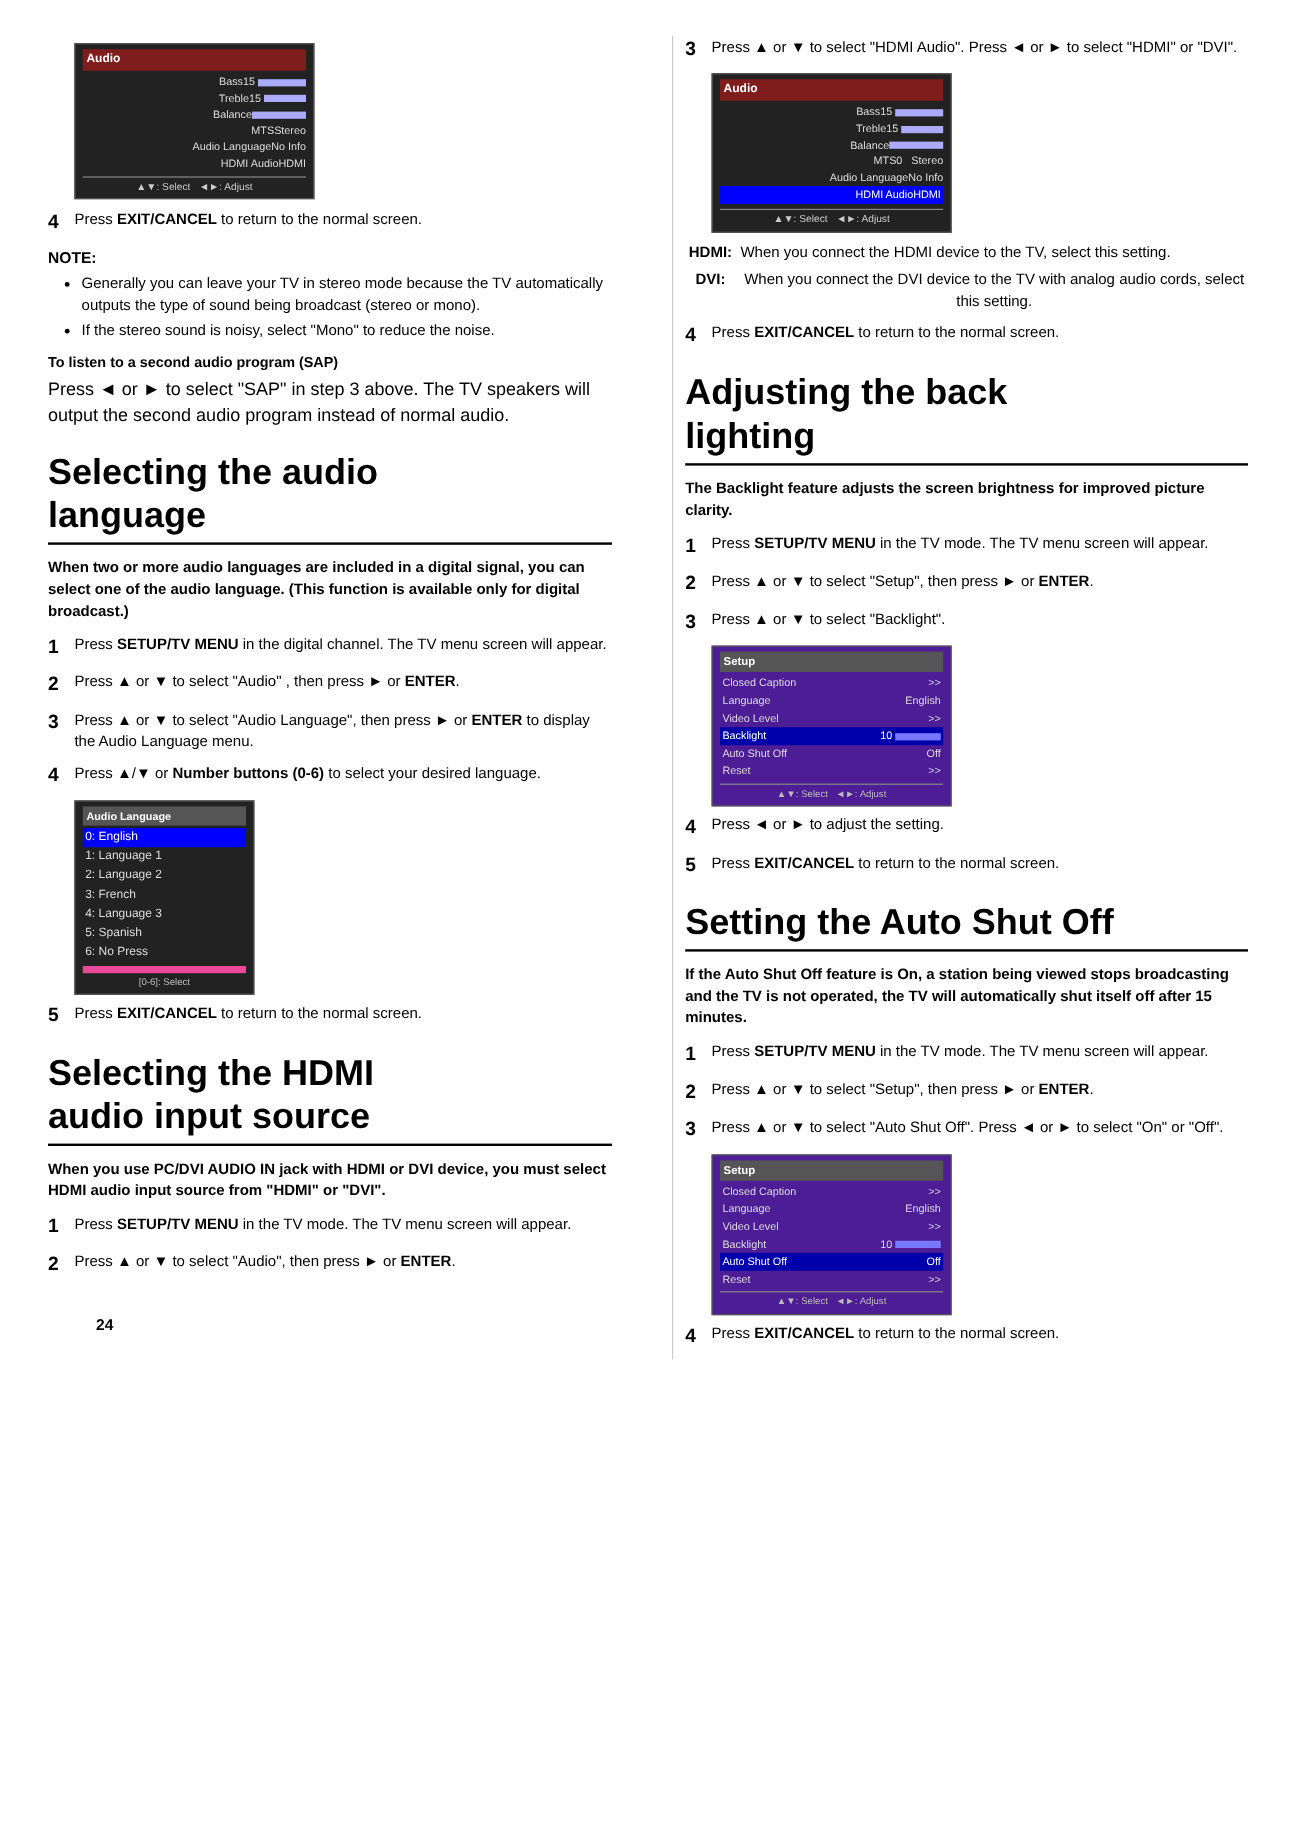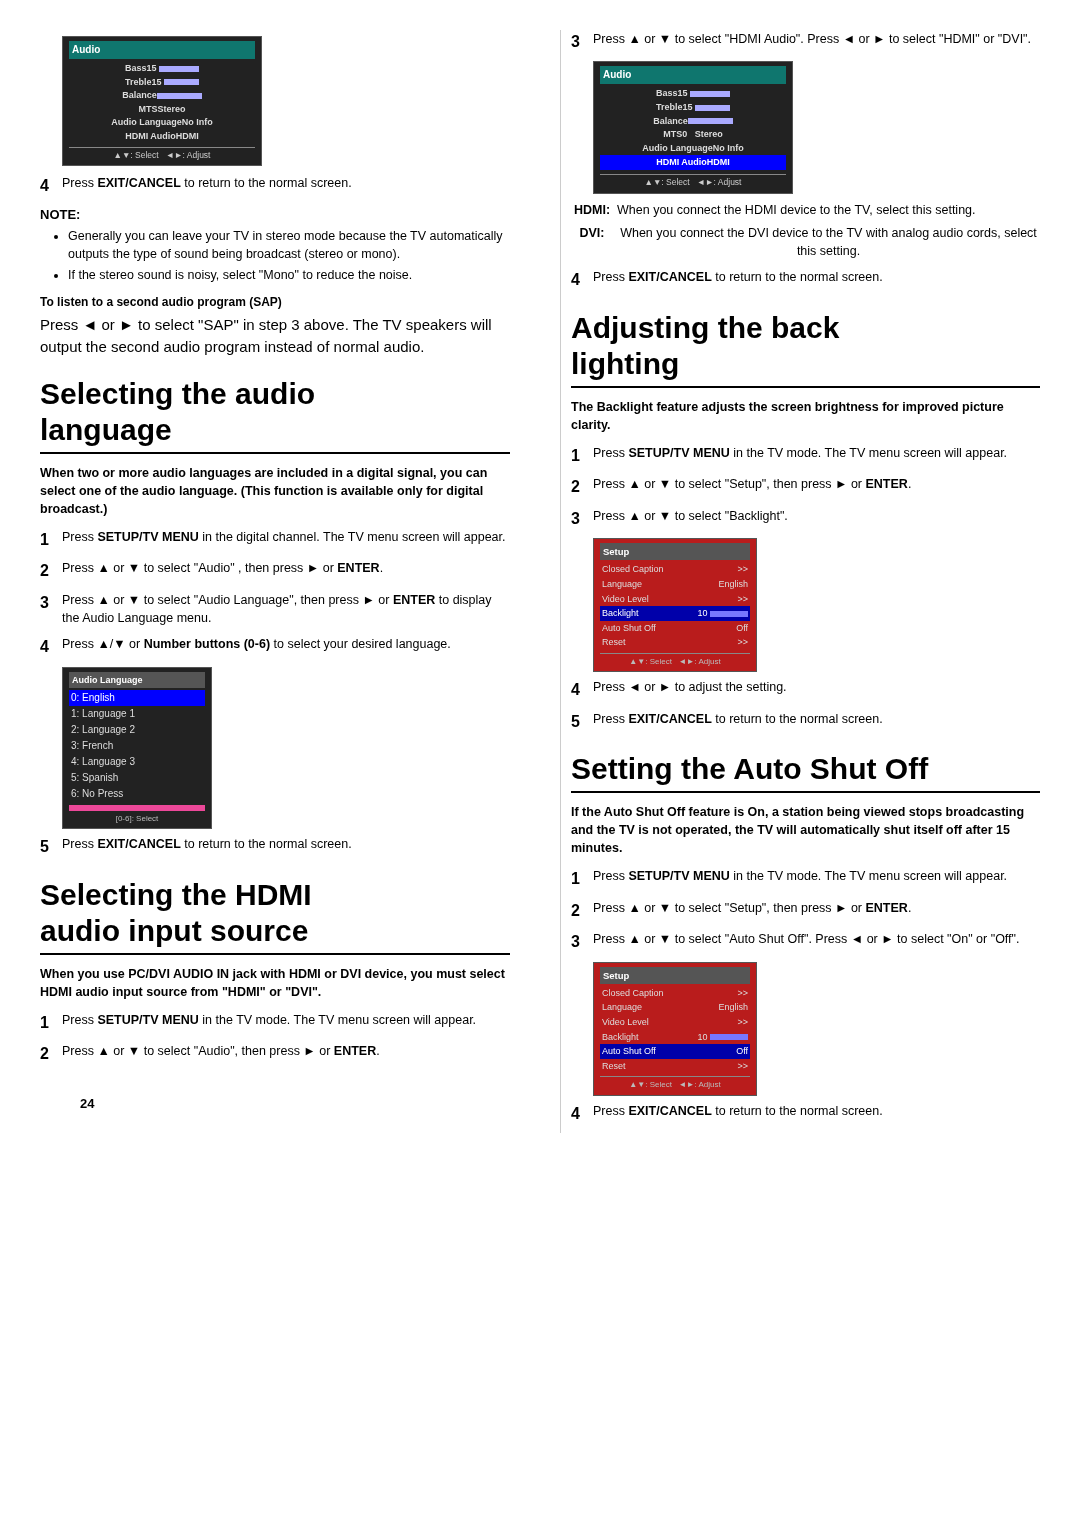--- a/index.html
+++ b/index.html
@@ -72,33 +72,32 @@
       background: #222;
       color: #fff;
       font-size: 9.5px;
       padding: 4px 6px;
       margin: 6px 0 6px 22px;
       width: 200px;
       font-family: Arial, sans-serif;
     }
     .screen-box .row {
       display: flex;
-      justify-content: center;
+      justify-content: flex-end;
       margin: 1px 0;
       font-size: 9px;
       color: #ddd;
-      font-weight: bold;
     }
     .screen-box .row.highlight {
       background: #00f;
       color: #fff;
       padding: 1px 2px;
     }
     .screen-box .header-row {
-      background: #0f766e;
+      background: #7f1d1d;
       color: #fff;
       font-weight: bold;
       padding: 2px 3px;
       margin-bottom: 3px;
       font-size: 10px;
     }
     .screen-box .nav-row {
       border-top: 1px solid #888;
       margin-top: 4px;
       padding-top: 2px;
@@ -137,26 +136,26 @@
       border-top: 6px solid #ec4899;
       margin-top: 3px;
       padding-top: 2px;
       font-size: 8px;
       color: #bbb;
       text-align: center;
     }
 
     .setup-box {
       border: 1.5px solid #555;
-      background: #b91c1c;
+      background: #4c1d95;
       color: #fff;
       font-size: 9px;
       padding: 4px 6px;
       margin: 6px 0 6px 22px;
-      width: 164px;
+      width: 200px;
     }
     .setup-box .sb-header {
       background: #555;
       color: #fff;
       font-weight: bold;
       padding: 2px 3px;
       margin-bottom: 2px;
       font-size: 9.5px;
     }
     .setup-box .sb-row {

